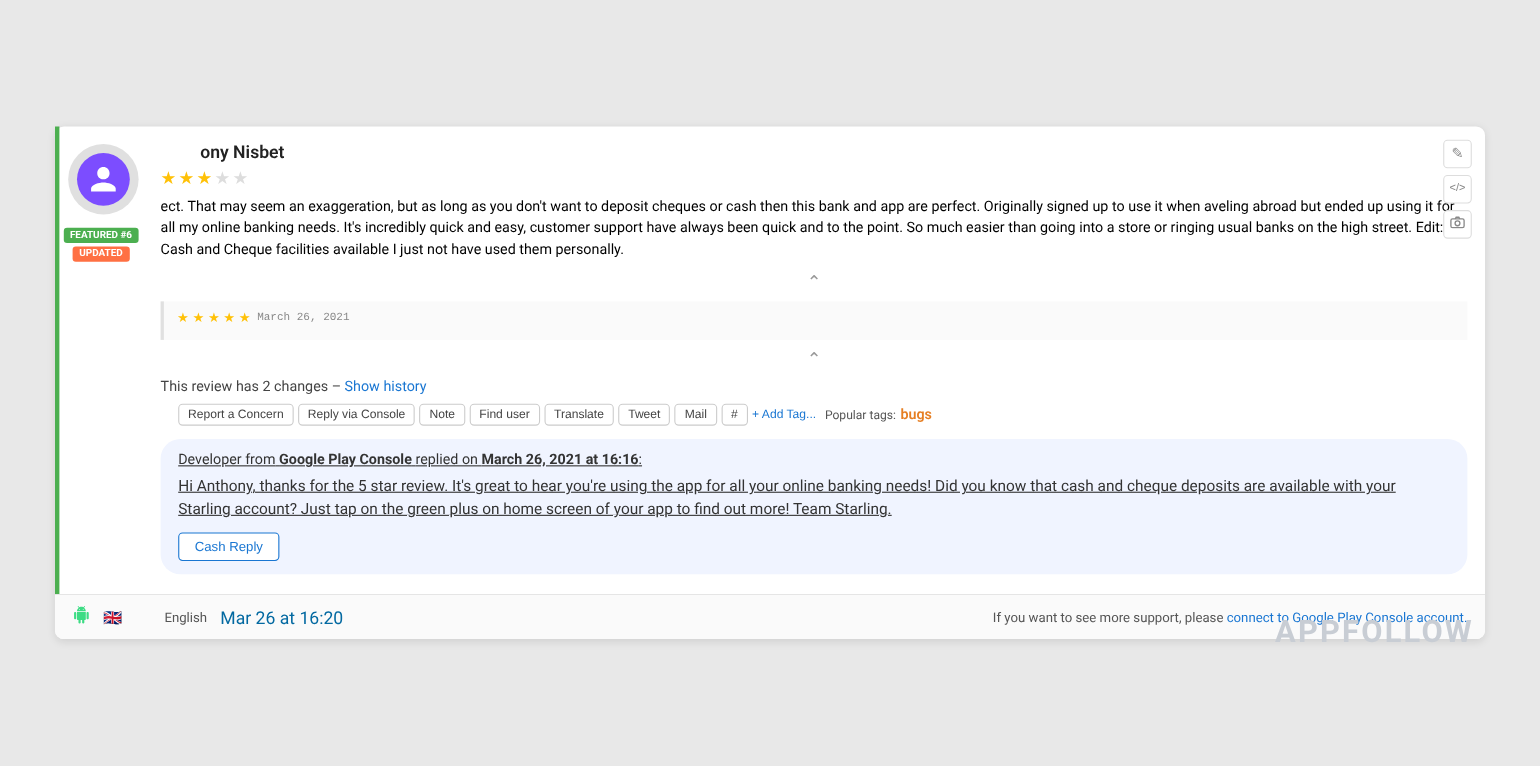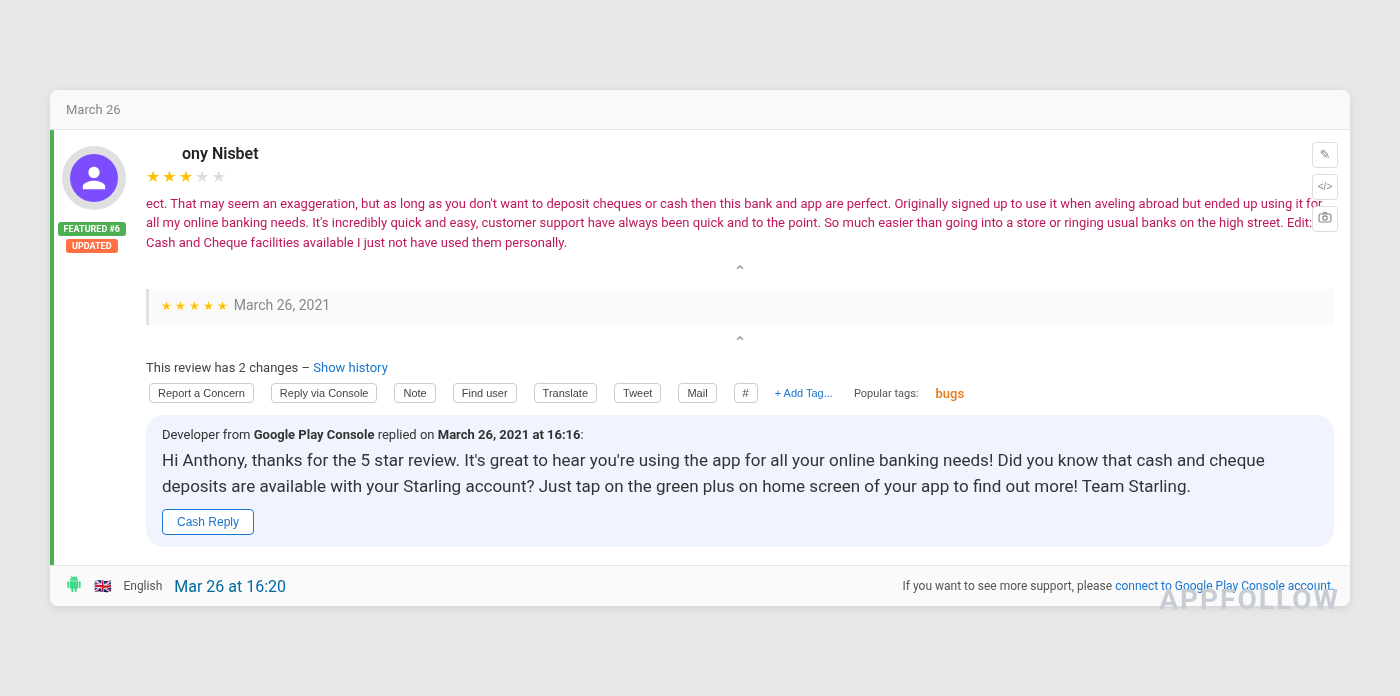--- a/index.html
+++ b/index.html
@@ -135,21 +135,21 @@
     .star {
       color: #ffc107;
       font-size: 16px;
     }
     .star-empty {
       color: #ddd;
       font-size: 16px;
     }
     .review-text {
       font-size: 13px;
-      color: #be185d;
+      color: #000000;
       line-height: 1.5;
       margin-bottom: 10px;
     }
     .collapse-btn {
       display: flex;
       justify-content: center;
       margin: 4px 0;
       cursor: pointer;
     }
     .chevron-up {
@@ -163,44 +163,45 @@
       margin: 8px 0;
     }
     .original-meta {
       display: flex;
       align-items: center;
       gap: 6px;
       margin-bottom: 4px;
     }
     .original-stars .star { font-size: 12px; }
     .original-date {
-      font-size: 14px;
+      font-size: 10px;
       color: #888;
+      font-family: Liberation Mono, monospace;
     }
     .original-text {
       font-size: 12px;
       color: #444;
       line-height: 1.5;
     }
     .changes-row {
       font-size: 13px;
       color: #444;
       margin: 8px 0;
     }
     .show-history-link {
       color: #1976d2;
       text-decoration: none;
       cursor: pointer;
     }
     .tags-row {
       display: flex;
       flex-wrap: wrap;
       align-items: center;
-      gap: 17px;
-      margin: 8px 0 12px 3px;
+      gap: 4px;
+      margin: 8px 0 12px 16px;
     }
     .tag-btn {
       border: 1px solid #ccc;
       background: #fff;
       color: #444;
       padding: 3px 8px;
       border-radius: 4px;
       font-size: 11px;
       cursor: pointer;
     }
@@ -219,33 +220,34 @@
     .popular-tag-link {
       color: #e67e22;
       font-weight: 600;
       cursor: pointer;
     }
     .developer-reply {
       background: #f0f4ff;
       border-radius: 18px;
       padding: 12px 16px;
       margin: 4px 0;
+      text-decoration: underline;
     }
     .developer-reply-header {
       font-size: 13px;
       margin-bottom: 6px;
     }
     .developer-name {
       font-weight: 700;
     }
     .reply-date {
       font-weight: 700;
     }
     .developer-reply-text {
-      font-size: 17px;
+      font-size: 14px;
       color: #333;
       line-height: 1.5;
       margin-bottom: 10px;
     }
     .edit-reply-btn {
       border: 1px solid #1976d2;
       background: #fff;
       color: #1976d2;
       padding: 5px 14px;
       border-radius: 4px;
@@ -269,20 +271,21 @@
     .android-icon {
       color: #3ddc84;
       font-size: 16px;
     }
     .flag-icon {
       font-size: 14px;
     }
     .footer-lang {
       font-size: 12px;
       color: #555;
+      margin-left: 26px;
     }
     .footer-date {
       font-size: 16px;
       color: #0369a1;
     }
     .footer-right {
       font-size: 12px;
       color: #555;
     }
     .console-link {
@@ -311,23 +314,20 @@
       color: #888;
       font-size: 13px;
     }
   </style>
 </head>
 <body>
 
 <div class="page-wrapper">
   <div class="card">
 
-    <div class="card-header">
-      <span class="date-label">March 26</span>
-    </div>
 
     <div class="card-body">
       <div class="review-row">
 
         <div class="left-panel">
           <div class="avatar-circle">
             <div class="avatar-inner">
               <svg viewBox="0 0 24 24" fill="white">
                 <path d="M12 12c2.7 0 4.8-2.1 4.8-4.8S14.7 2.4 12 2.4 7.2 4.5 7.2 7.2 9.3 12 12 12zm0 2.4c-3.2 0-9.6 1.6-9.6 4.8v2.4h19.2v-2.4c0-3.2-6.4-4.8-9.6-4.8z"></path>
               </svg>

